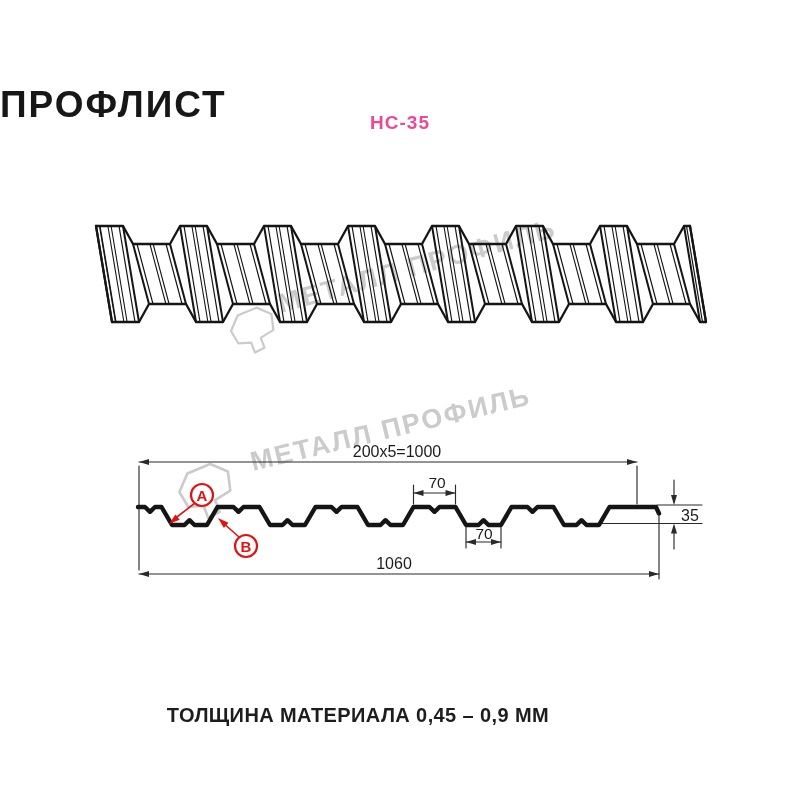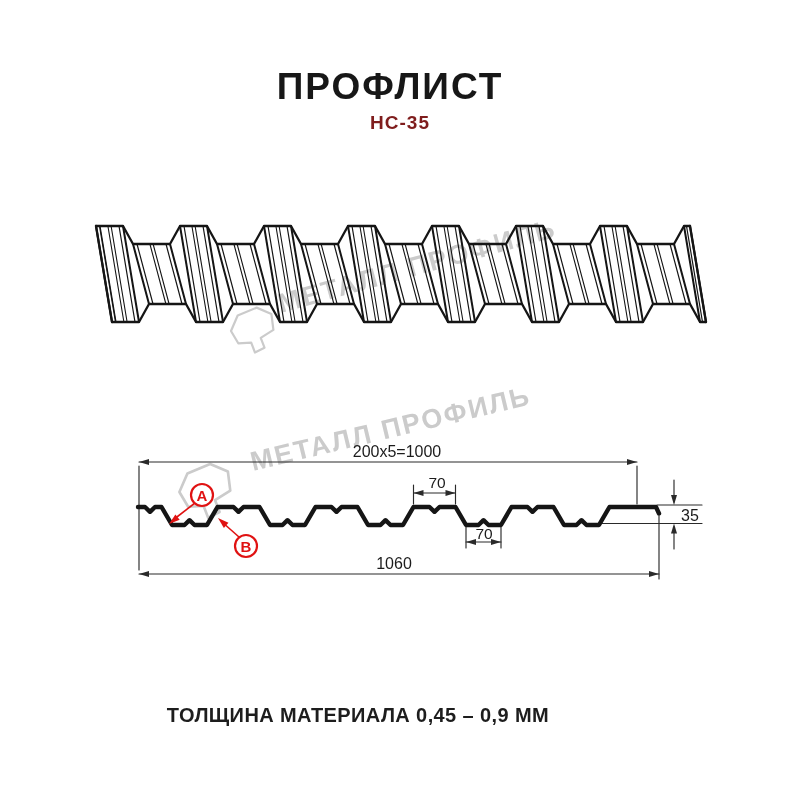--- a/index.html
+++ b/index.html
@@ -1,21 +1,21 @@
 <!DOCTYPE html>
 <html><head>
 <meta charset="utf-8">
 <style>
   html,body{margin:0;padding:0;background:#fff;}
   .page{position:relative;width:800px;height:800px;background:#fff;overflow:hidden;
         font-family:"Liberation Sans",sans-serif;}
-  .title{position:absolute;top:66px;left:0;width:780px;text-align:center;
+  .title{position:absolute;top:84px;left:0;width:780px;text-align:left;
          font-size:37px;font-weight:700;letter-spacing:2px;color:#171717;}
   .subtitle{position:absolute;top:112px;left:0;width:800px;text-align:center;
-         font-size:19px;font-weight:700;letter-spacing:1px;color:#7f1d1d;}
+         font-size:19px;font-weight:700;letter-spacing:1px;color:#ec4899;}
   .footnote{position:absolute;top:704px;left:0;width:716px;text-align:center;
          font-size:20px;font-weight:600;letter-spacing:0.4px;color:#1d1d1d;}
   svg{position:absolute;left:0;top:0;}
   .dimtext{font-family:"Liberation Sans",sans-serif;font-size:16px;fill:#1c1c1c;}
   .dimtext-small{font-family:"Liberation Sans",sans-serif;font-size:15.5px;fill:#1c1c1c;}
   .wmtext{font-family:"Liberation Sans",sans-serif;font-size:27px;font-weight:700;
           letter-spacing:2px;}
   .callout-letter{font-family:"Liberation Sans",sans-serif;font-size:15px;font-weight:700;}
 </style>
 </head>

